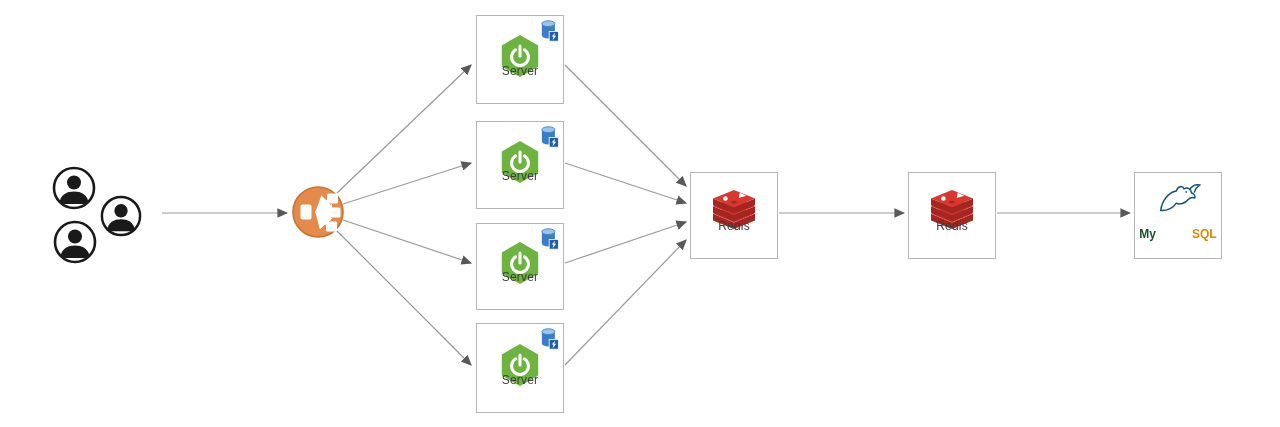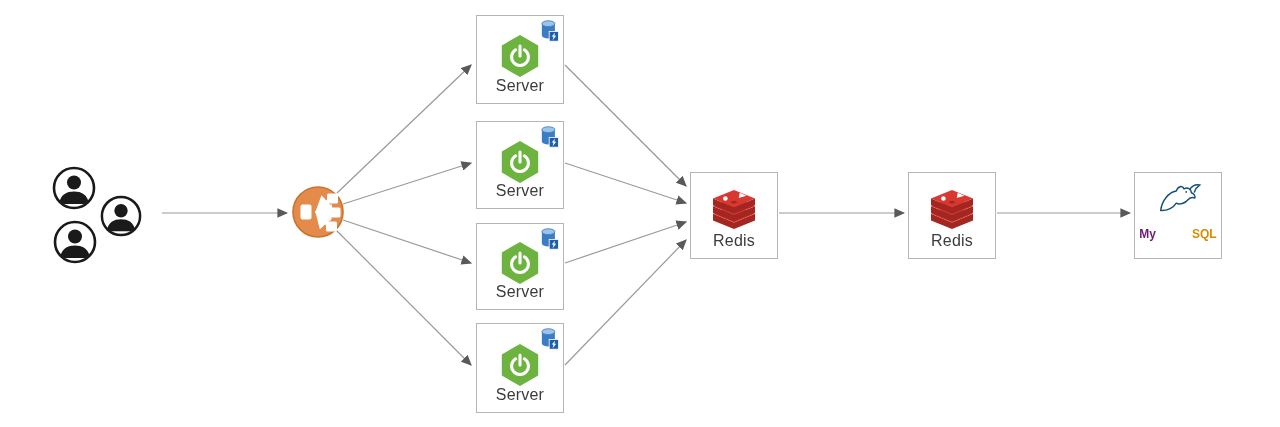--- a/index.html
+++ b/index.html
@@ -9,28 +9,28 @@
   }
   svg.edges { position:absolute; left:0; top:0; }
   .node { position:absolute; }
   .box {
     position:absolute; width:88px; background:#fff;
     border:1px solid #b5b5b5; box-sizing:border-box;
   }
   .box .main-icon { position:absolute; left:50%; transform:translateX(-50%); }
   .box .badge { position:absolute; top:4px; right:4px; }
   .box .label {
-    position:absolute; left:0; right:0; bottom:8px; text-align:center;
-    font-size:16px; color:#3c3c3c; letter-spacing:0.2px;
+    position:absolute; left:0; right:0; bottom:25px; text-align:center;
+    font-size:12px; color:#3c3c3c; letter-spacing:0.2px;
   }
   .mysql-text {
     position:absolute; left:0; right:0; bottom:18px; text-align:center;
     font-size:12px; line-height:12px; white-space:nowrap;
   }
-  .mysql-my  { color:#701a75; font-weight:600;text-align:right; }
+  .mysql-my  { color:#14532d; font-weight:600;text-align:right; }
   .mysql-sql { color:#de8a00; font-weight:700;margin-left:36px; }
   .lb-circle { position:absolute; left:292px; top:186px; width:52px; height:52px; }
   .person { position:absolute; }
 </style>
 </head>
 <body>
 
 <div class="canvas">
 
   <svg width="0" height="0" style="position:absolute" aria-hidden="true">

